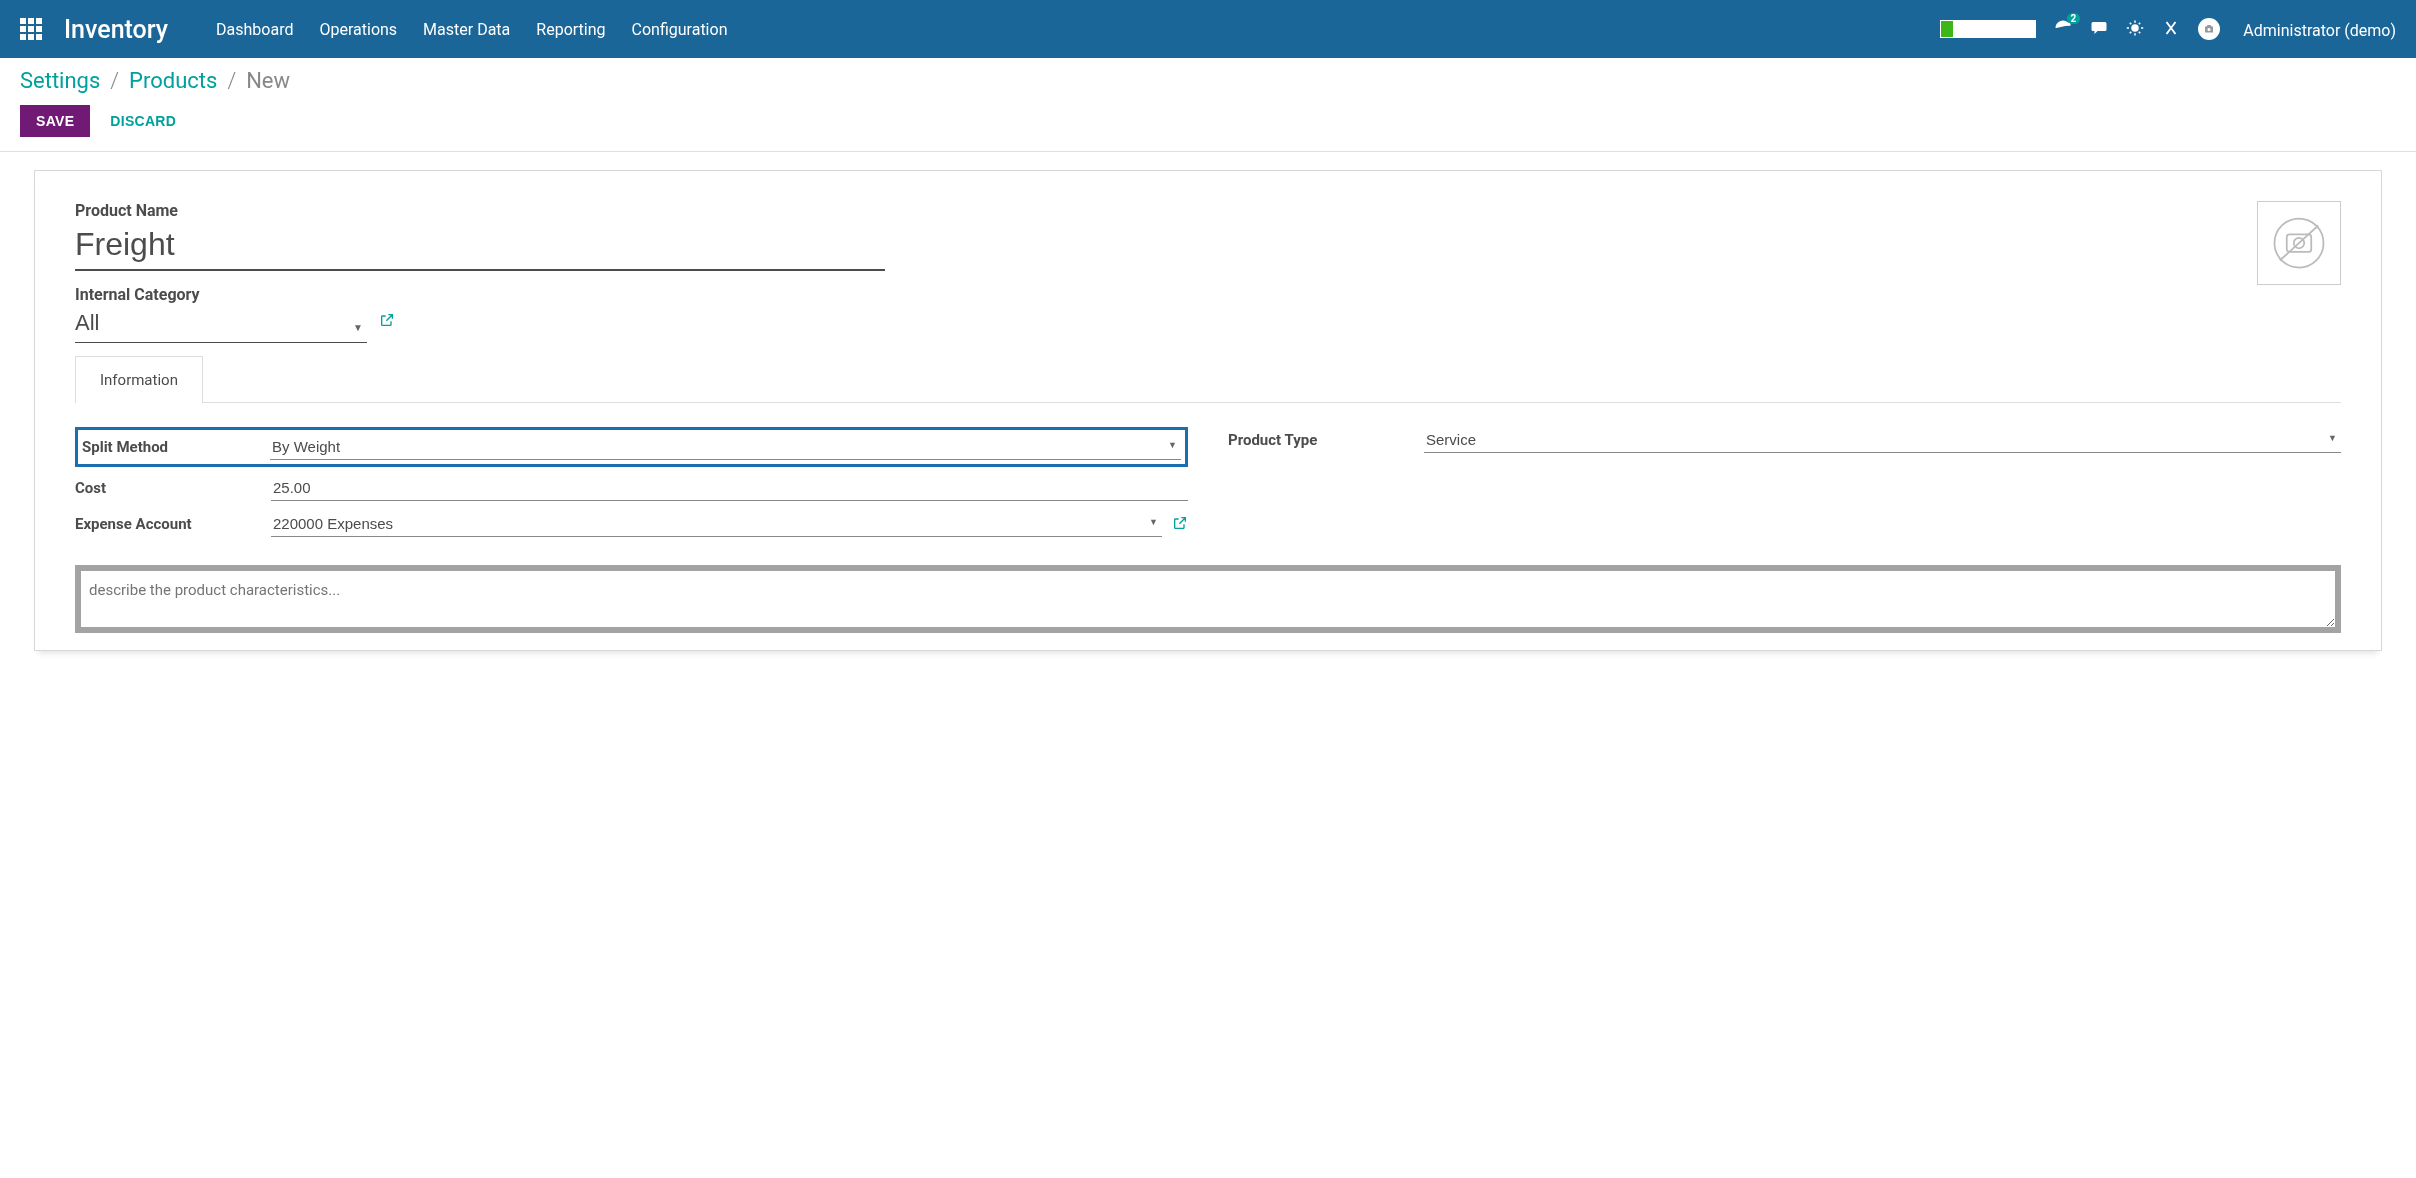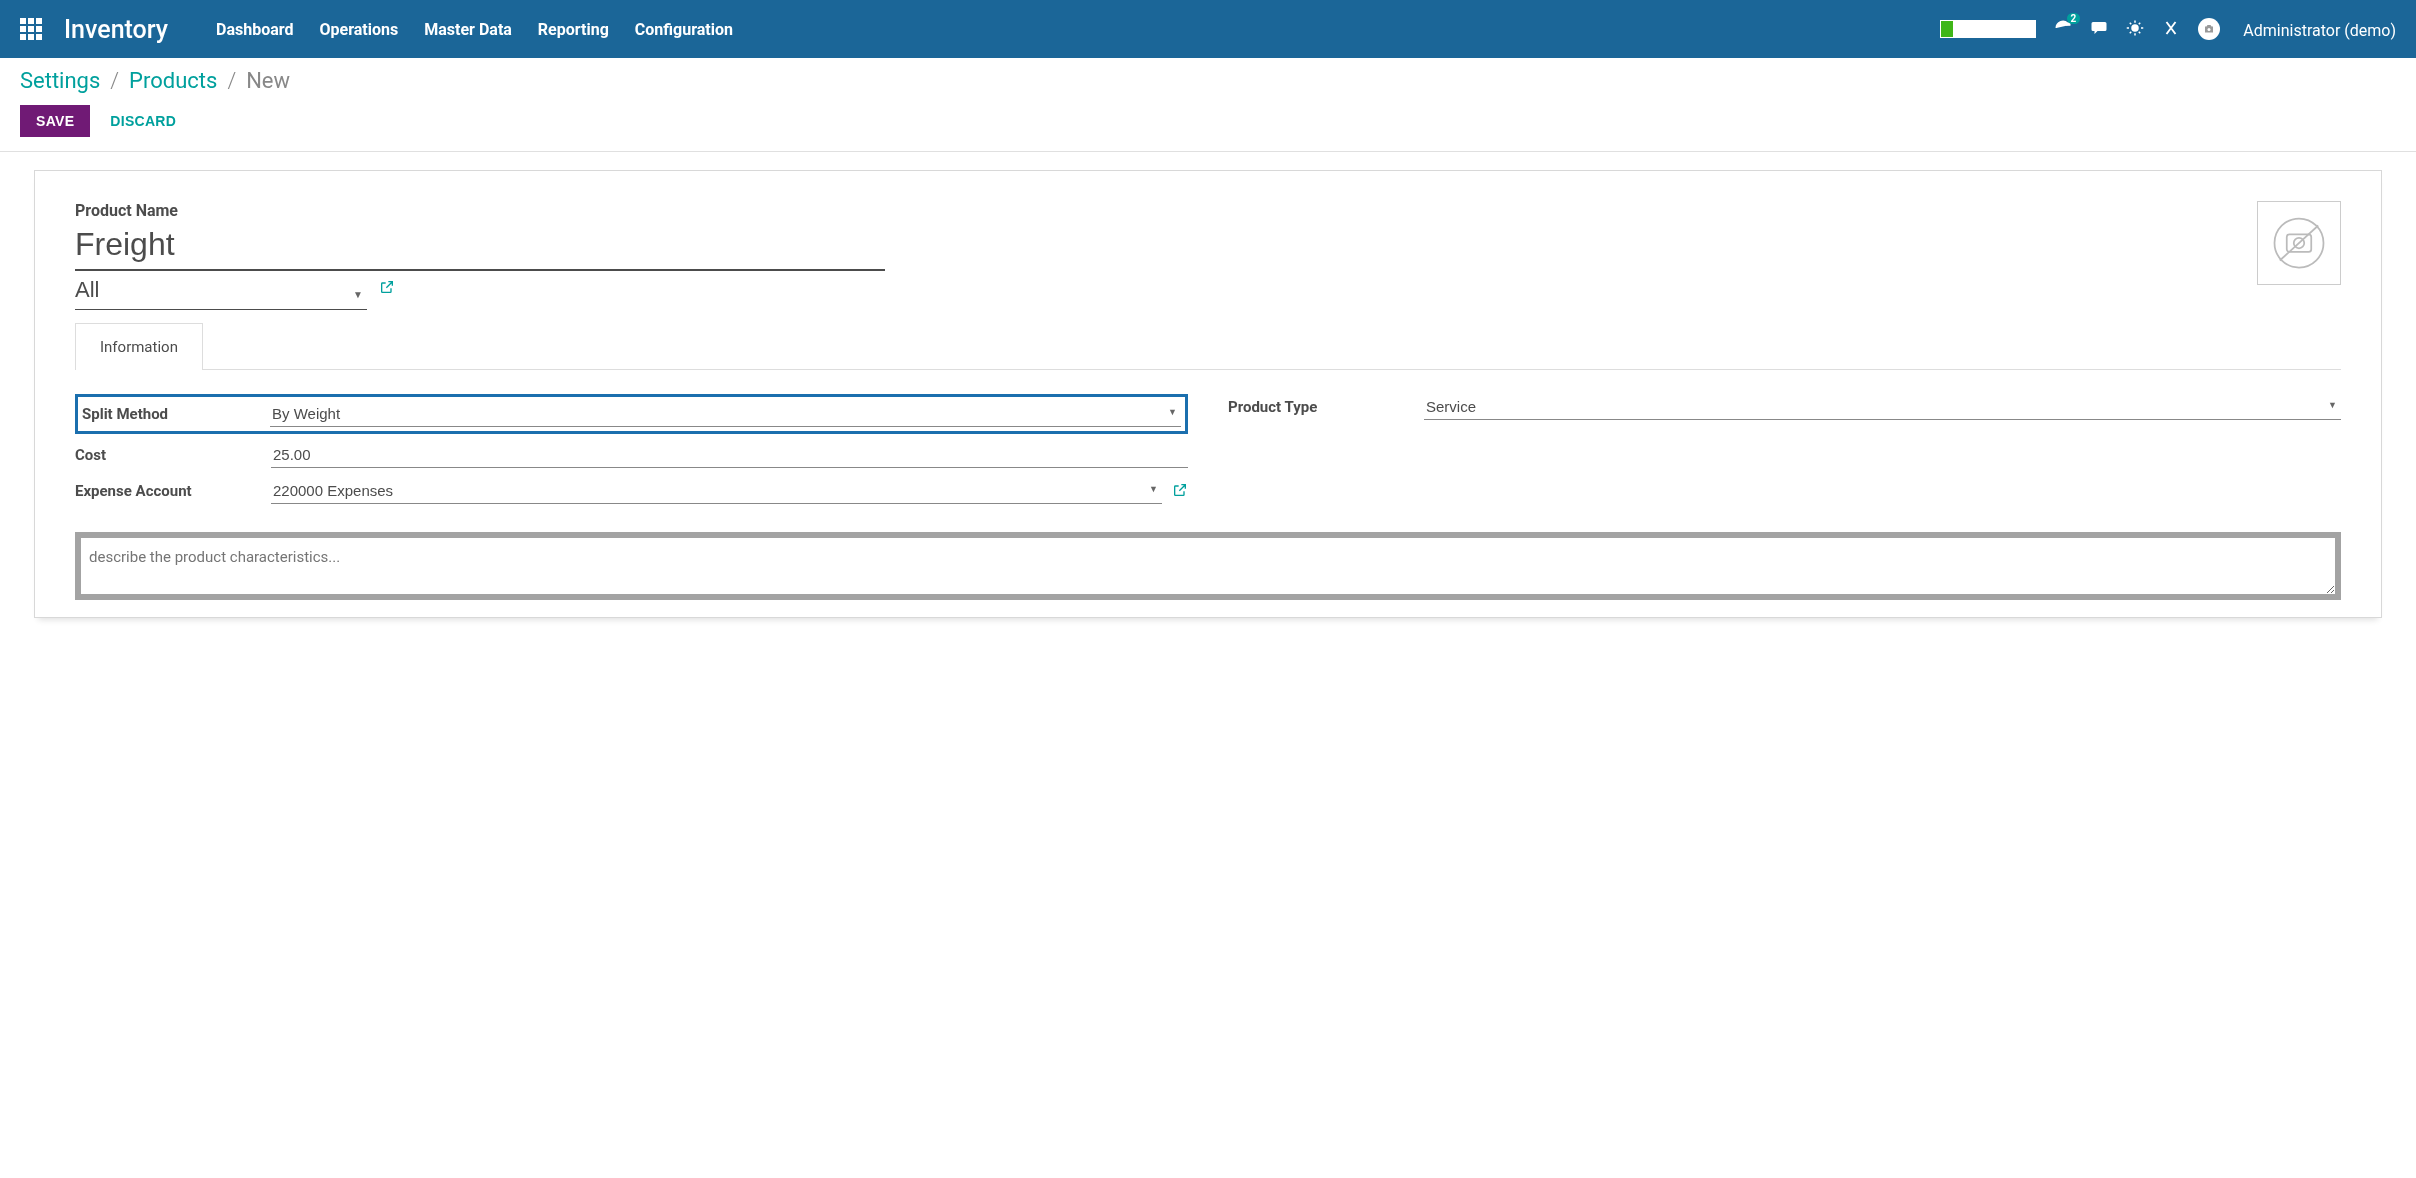--- a/index.html
+++ b/index.html
@@ -4,21 +4,21 @@
 <style>
 * { margin: 0; padding: 0; box-sizing: border-box; }
 body { font-family: -apple-system, BlinkMacSystemFont, "Segoe UI", Roboto, "Helvetica Neue", Arial, sans-serif; background: #fff; color: #4c4c4c; font-size: 14px; }
 
 
 .navbar { background: #1b6698; color: #fff; height: 58px; display: flex; align-items: center; padding: 0 20px; }
 .navbar-apps { width: 22px; height: 22px; margin-right: 22px; cursor: pointer; display: grid; grid-template-columns: repeat(3,1fr); grid-template-rows: repeat(3,1fr); gap: 2px; }
 .navbar-apps span { background: #fff; }
 .navbar-brand { font-size: 25px; font-weight: 500; margin-right: 48px; text-align: right; }
 .navbar-menu { display: flex; gap: 26px; flex: 1; }
-.navbar-menu-item { color: #fff; font-size: 16px; font-weight: 700; cursor: pointer; }
+.navbar-menu-item { color: #fff; font-size: 16px; font-weight: 400; cursor: pointer; }
 .navbar-right { display: flex; align-items: center; gap: 18px; }
 .progress-bar { width: 96px; height: 18px; background: #fff; position: relative; border: 1px solid #fff;}
 .progress-fill { position: absolute; left: 0; top: 0; bottom: 0; width: 12px; background: #3fb618; }
 .refresh-wrap { position: relative; cursor: pointer; }
 .badge { position: absolute; top: -6px; right: -8px; background: #00a09d; color: #fff; font-size: 10px; border-radius: 8px; padding: 0 4px; font-weight: 700; min-width: 12px; text-align: center; }
 .navbar-icon { cursor: pointer; }
 .navbar-icon svg { width: 18px; height: 18px; fill: #fff; }
 .user-area { display: flex; align-items: flex-end; gap: 23px; cursor: pointer; }
 .avatar { width: 22px; height: 22px; border-radius: 50%; background: #fff; display: flex; align-items: center; justify-content: center; }
 .avatar svg { width: 12px; height: 12px; fill: #888; }
@@ -155,20 +155,21 @@
     <button class="btn-discard">DISCARD</button>
   </div>
 </div>
 
 <div class="form-view">
   <div class="sheet">
     <div class="title-row">
       <div class="title-block">
         <div class="title-label">Product Name</div>
         <input class="title-input" value="Freight" style="">
+        <div class="sub-label">Internal Category</div>
         <div class="cat-row">
           <div class="cat-select-wrap">
             <input class="cat-select" value="All" style="">
             <span class="cat-caret">▼</span>
           </div>
           <span class="ext-link">
             <svg viewBox="0 0 24 24">
                 <path d="M14 4h6v6M20 4l-9 9M18 14v5a1 1 0 0 1-1 1H5a1 1 0 0 1-1-1V7a1 1 0 0 1 1-1h5"></path>
               </svg>
           </span>

